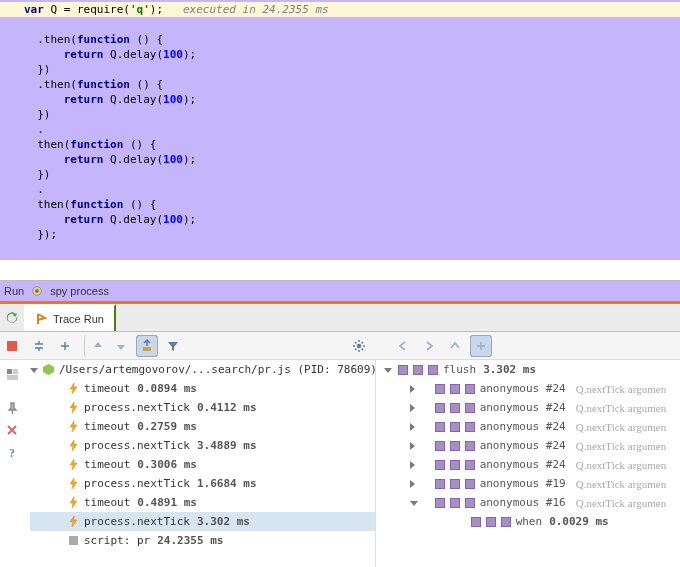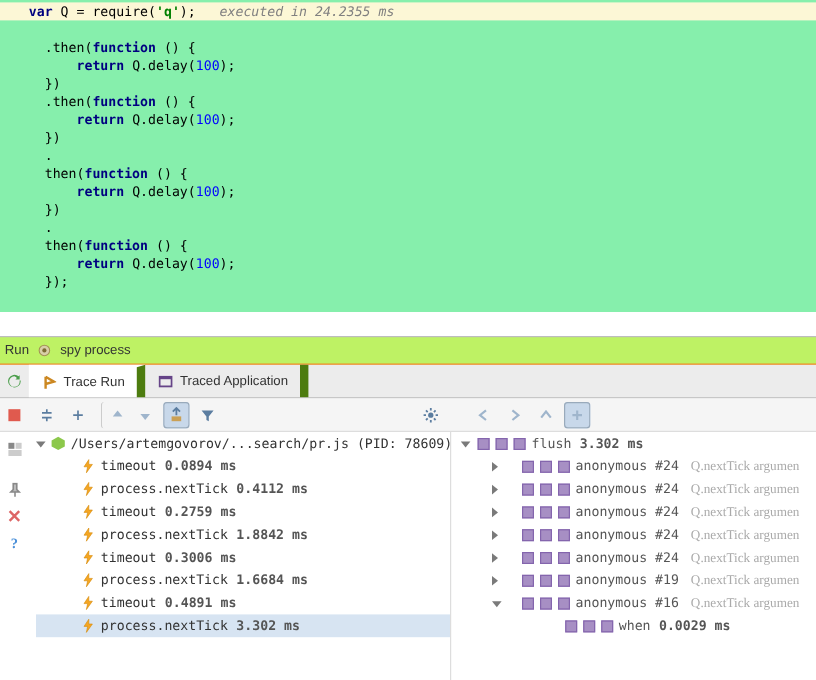--- a/index.html
+++ b/index.html
@@ -9,43 +9,43 @@
     background: #fff;
     width: 680px;
     height: 567px;
     overflow: hidden;
     display: flex;
     flex-direction: column;
   }
   .editor {
     flex: 0 0 auto;
     height: 260px;
-    background: #86efac;
+    background: #c4b5fd;
     padding: 2px 0 6px 0;
     overflow: hidden;
   }
   .code-line {
     padding: 0 24px;
     line-height: 15px;
     white-space: pre;
   }
   .line-highlight { background: #fcf7d6; }
   .kw { color: #000080; font-weight: bold; }
   .id { color: #000; }
   .str { color: #008000; font-weight: bold; }
-  .num { color: #0000ff; }
+  .num { color: #0000ff; font-weight: bold; }
   .comment { color: #808080; font-style: italic; }
 
   .gap { height: 20px; background: #fff; }
 
   .run-bar {
     height: 24px;
-    background: #bef264;
+    background: #c4b5fd;
     border-top: 1px solid #bdbdbd;
-    border-bottom: 1px solid #f97316;
+    border-bottom: 3px solid #f97316;
     display: flex;
     align-items: center;
     padding: 0 4px;
     font-family: 'Lucida Grande', sans-serif;
     font-size: 11px;
     color: #333;
     gap: 6px;
   }
   .run-icon {
     display: inline-block;
@@ -68,21 +68,21 @@
     align-items: center;
     justify-content: center;
     gap: 4px;
   }
   .tab {
     display: flex;
     align-items: center;
     padding: 0 10px;
     gap: 5px;
     color: #333;
-    border-right: 7px solid #4d7c0f;
+    border-right: 2px solid #4d7c0f;
   }
   .tab.active {
     background: #fff;
     border-top: 2px solid transparent;
   }
 
   .toolbar-row {
     height: 28px;
     background: #f5f5f5;
     border-bottom: 1px solid #ddd;
@@ -225,29 +225,20 @@
       </span>
   </div>
   <div class="tab active">
     <span class="ic">
         <svg width="12" height="12" viewBox="0 0 12 12">
           <path d="M3 1 L3 11 M3 1 L10 5 L3 7" fill="none" stroke="#cc8822" stroke-width="2"></path>
         </svg>
       </span>
     <span>Trace Run</span>
   </div>
-  <div class="tab">
-    <span class="ic">
-        <svg width="12" height="12" viewBox="0 0 12 12">
-          <rect x="1" y="2" width="10" height="8" fill="none" stroke="#648" stroke-width="1.5"></rect>
-          <rect x="1" y="2" width="10" height="2" fill="#648"></rect>
-        </svg>
-      </span>
-    <span>Traced Application</span>
-  </div>
 </div>
 
 <div class="toolbar-row">
   <div class="vert-tools" style="top:0">
     <span class="vt">
         <svg width="12" height="12">
           <rect x="1" y="1" width="10" height="10" fill="#e05a4e"></rect>
         </svg>
       </span>
   </div>
@@ -384,21 +375,21 @@
           <span class="time">0.2759 ms</span>
         </div>
         <div class="tree-row">
           <span class="indent" style="width:32px"></span>
           <span class="ic">
             <svg width="13" height="13" viewBox="0 0 13 13">
               <path d="M7 1L3 7h3l-1 5 5-7H7z" fill="#f5a623" stroke="#d48806" stroke-width="0.5"></path>
             </svg>
           </span>
           <span class="name">process.nextTick</span>
-          <span class="time">1.8842 ms</span>
+          <span class="time">3.4889 ms</span>
         </div>
         <div class="tree-row">
           <span class="indent" style="width:32px"></span>
           <span class="ic">
             <svg width="13" height="13" viewBox="0 0 13 13">
               <path d="M7 1L3 7h3l-1 5 5-7H7z" fill="#f5a623" stroke="#d48806" stroke-width="0.5"></path>
             </svg>
           </span>
           <span class="name">timeout</span>
           <span class="time">0.3006 ms</span>
@@ -425,20 +416,30 @@
         </div>
         <div class="tree-row sel">
           <span class="indent" style="width:32px"></span>
           <span class="ic">
             <svg width="13" height="13" viewBox="0 0 13 13">
               <path d="M7 1L3 7h3l-1 5 5-7H7z" fill="#f5a623" stroke="#d48806" stroke-width="0.5"></path>
             </svg>
           </span>
           <span class="name">process.nextTick</span>
           <span class="time">3.302 ms</span>
+        </div>
+        <div class="tree-row">
+          <span class="indent" style="width:32px"></span>
+          <span class="ic">
+            <svg width="13" height="13" viewBox="0 0 13 13">
+              <rect x="2" y="2" width="9" height="9" fill="#aaa"></rect>
+            </svg>
+          </span>
+          <span class="name">script: pr</span>
+          <span class="time">24.2355 ms</span>
         </div>
       </div>
   </div>
 
   <div class="right-pane">
     <div class="tree-row">
       <span class="twisty open"></span>
       <span class="qtag"></span>
       <span class="qtag"></span>
       <span class="qtag"></span>

